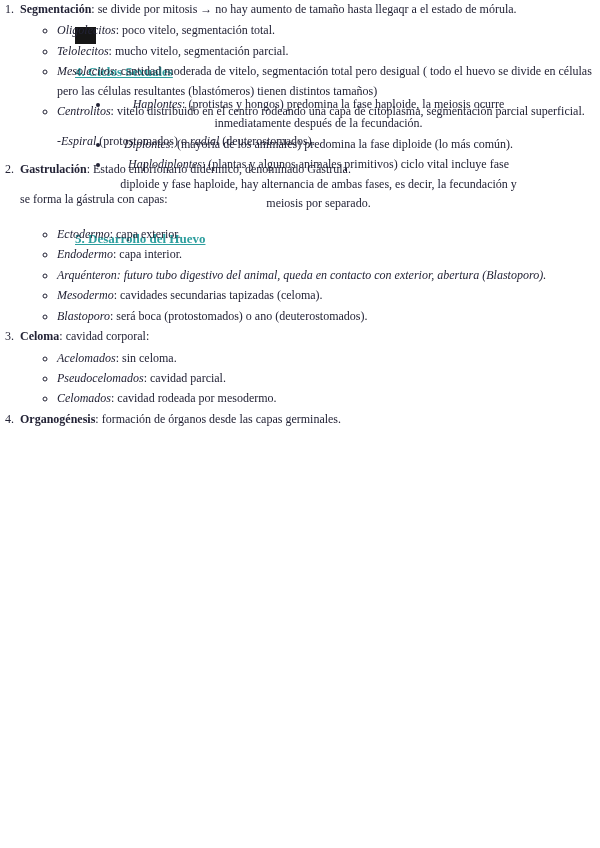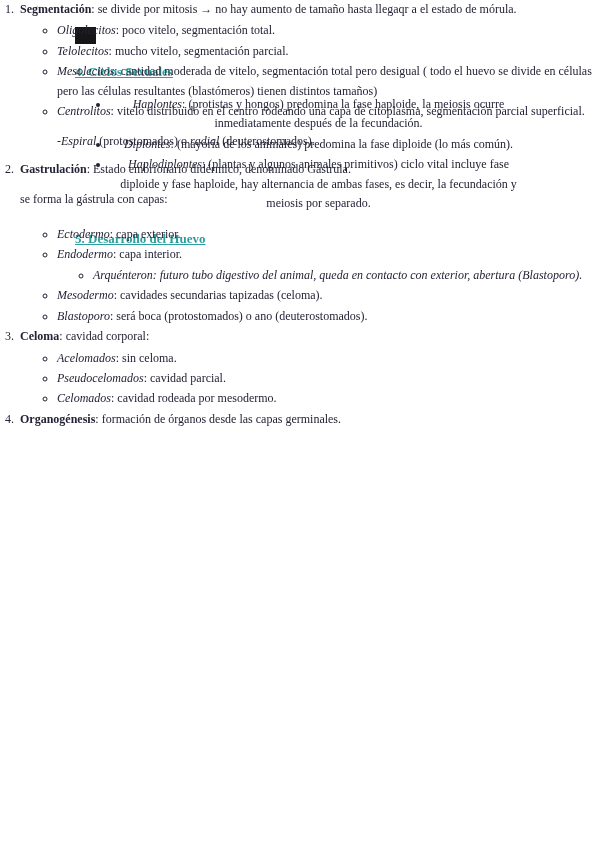--- a/index.html
+++ b/index.html
@@ -30,21 +30,21 @@
   .heading.first{margin-top:13px;}
   ul.disc{list-style:disc;padding-left:35px;margin:0;}
   ul.disc>li{margin-bottom:1px;text-align:center;}
   ul.sub{list-style:circle;padding-left:37px;margin:2px 0 0 0;}
   ul.sub>li{margin-bottom:1px;}
   ol.num{list-style:none;padding-left:35px;margin:0;}
   ol.num>li{position:relative;margin-bottom:1px;}
   .num{position:absolute;left:-15px;top:0;}
   .term{font-style:italic;}
   .bterm{font-weight:700;}
-  .all-italic{font-style:italic;margin-left:36px;}
+  .all-italic{font-style:italic;}
   .note{margin:10px 0 9px 37px;}
   .para{margin:10px 16px 16px 0;}
   li::marker{color:var(--ink);}
 </style>
 </head>
 <body>
 
 <div class="page">
 
   <div class="corner-mark"></div>

